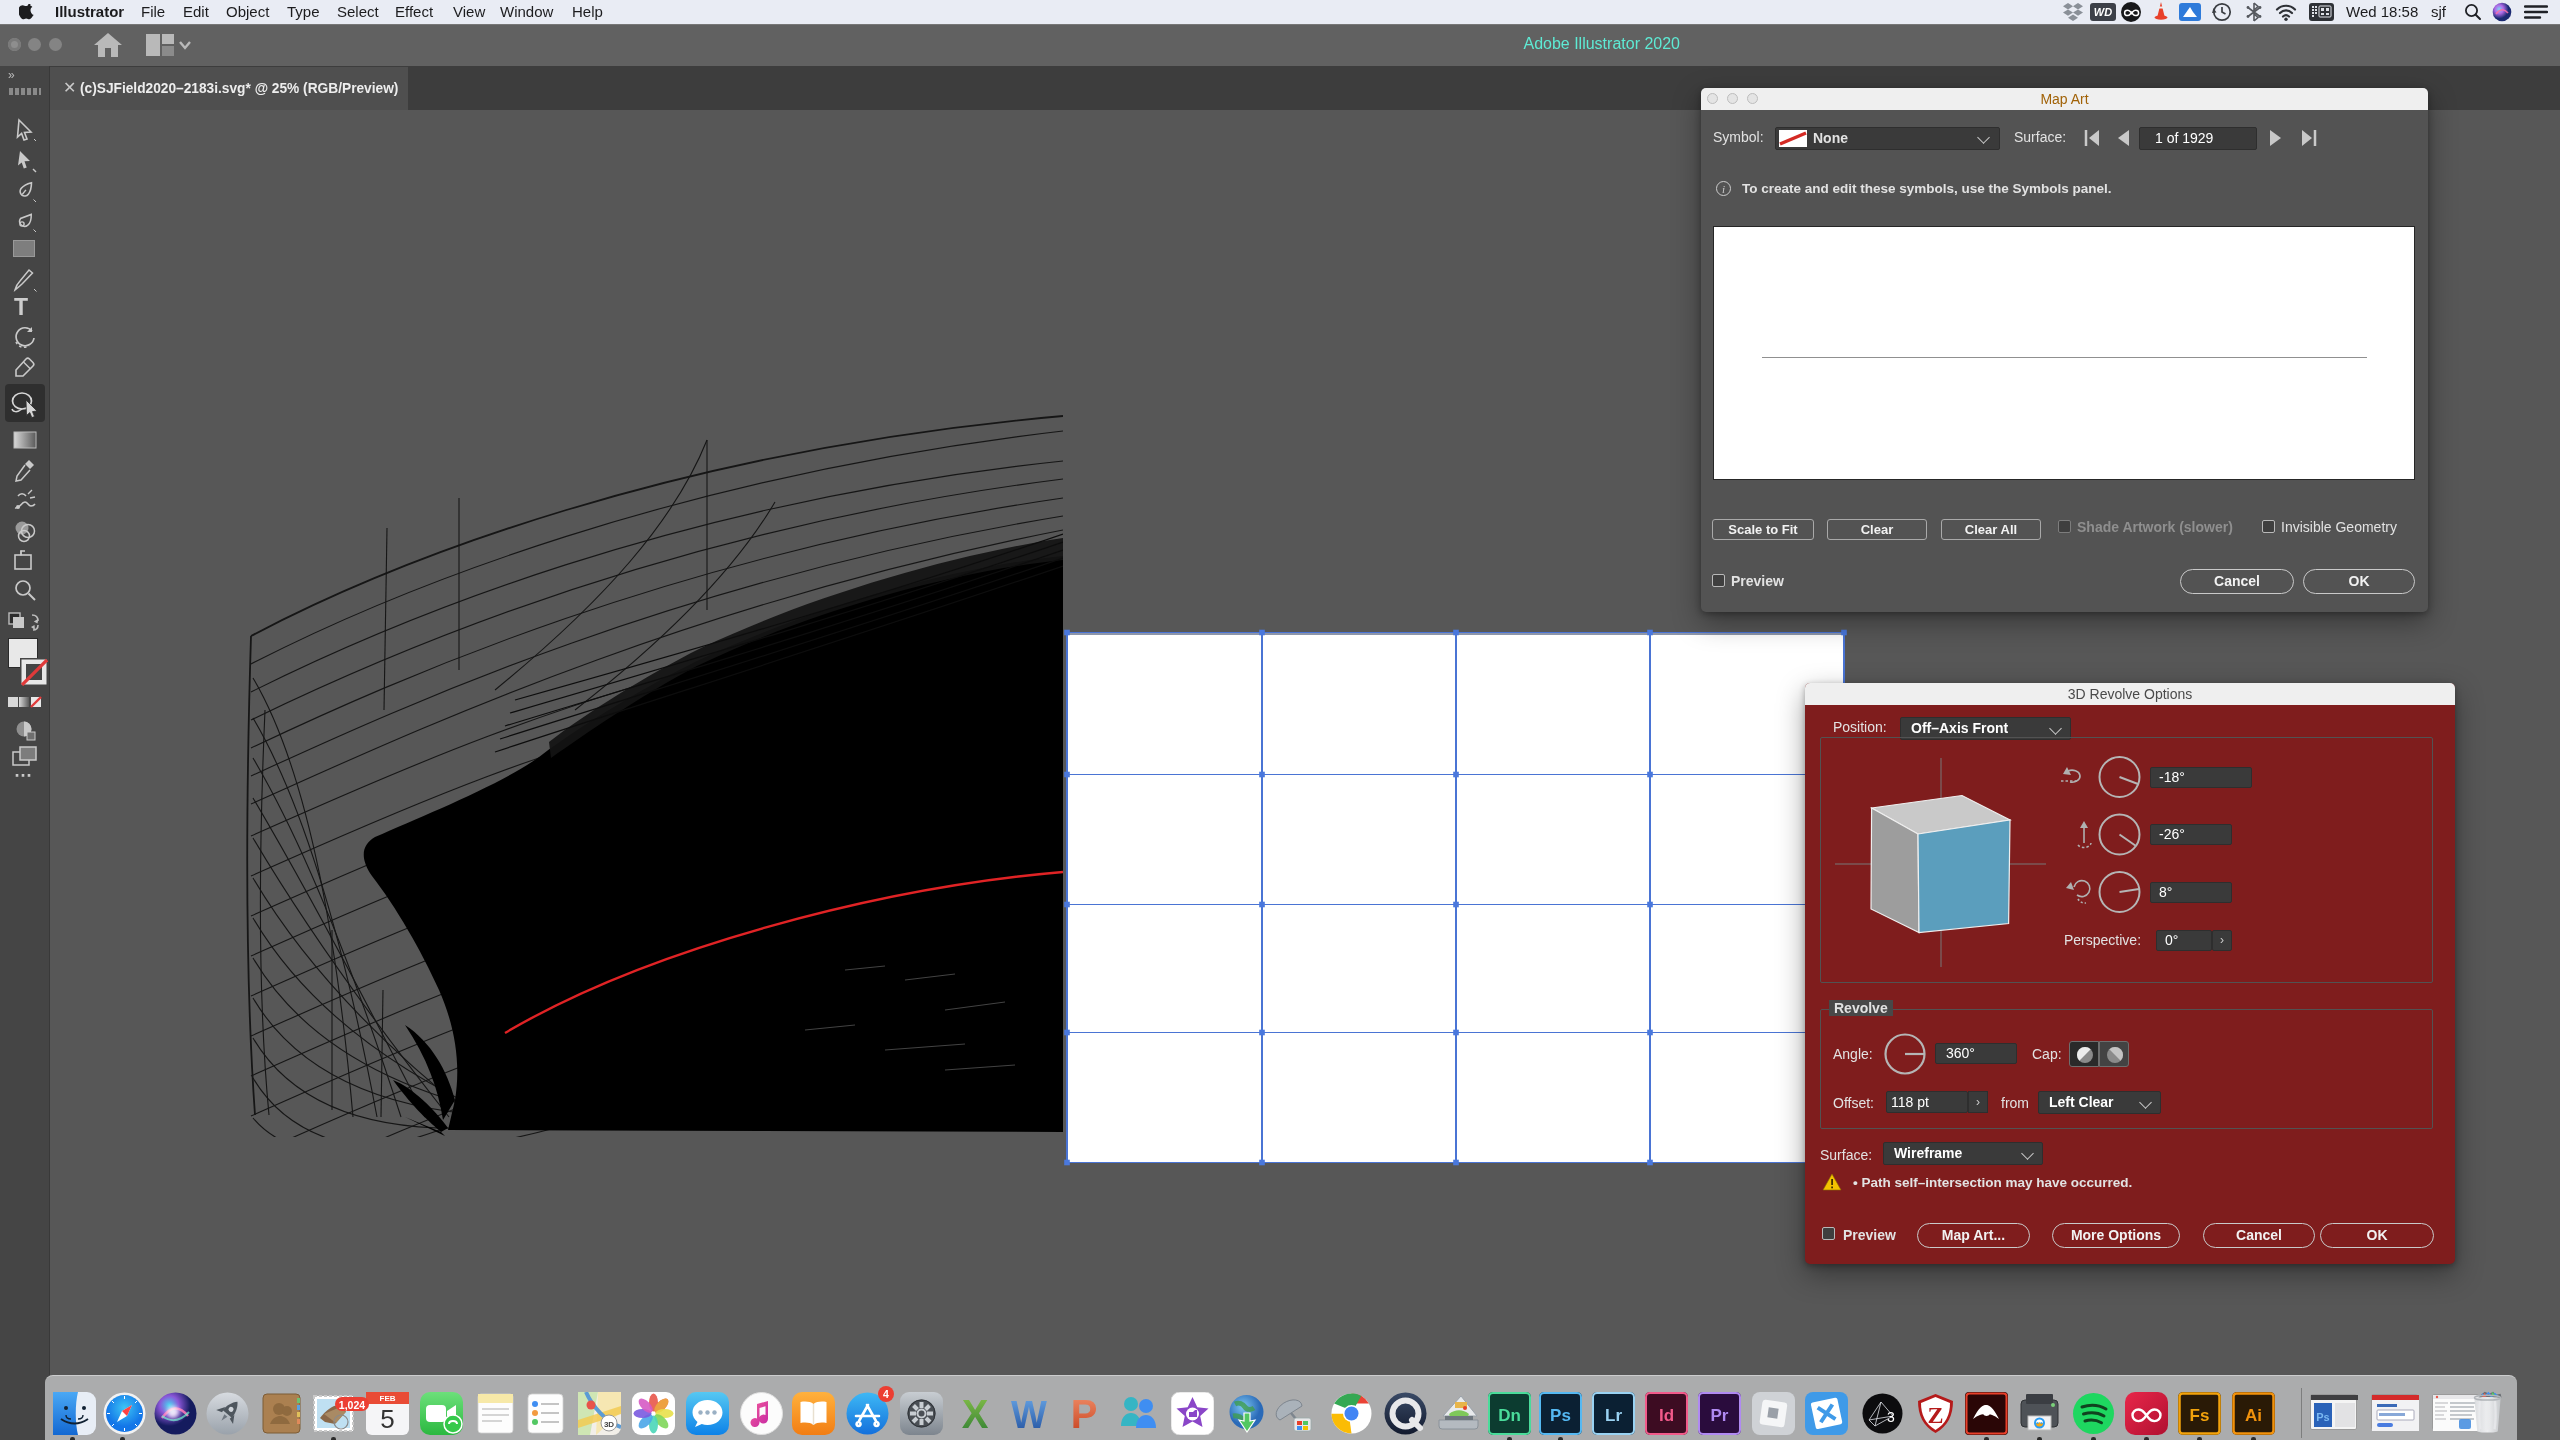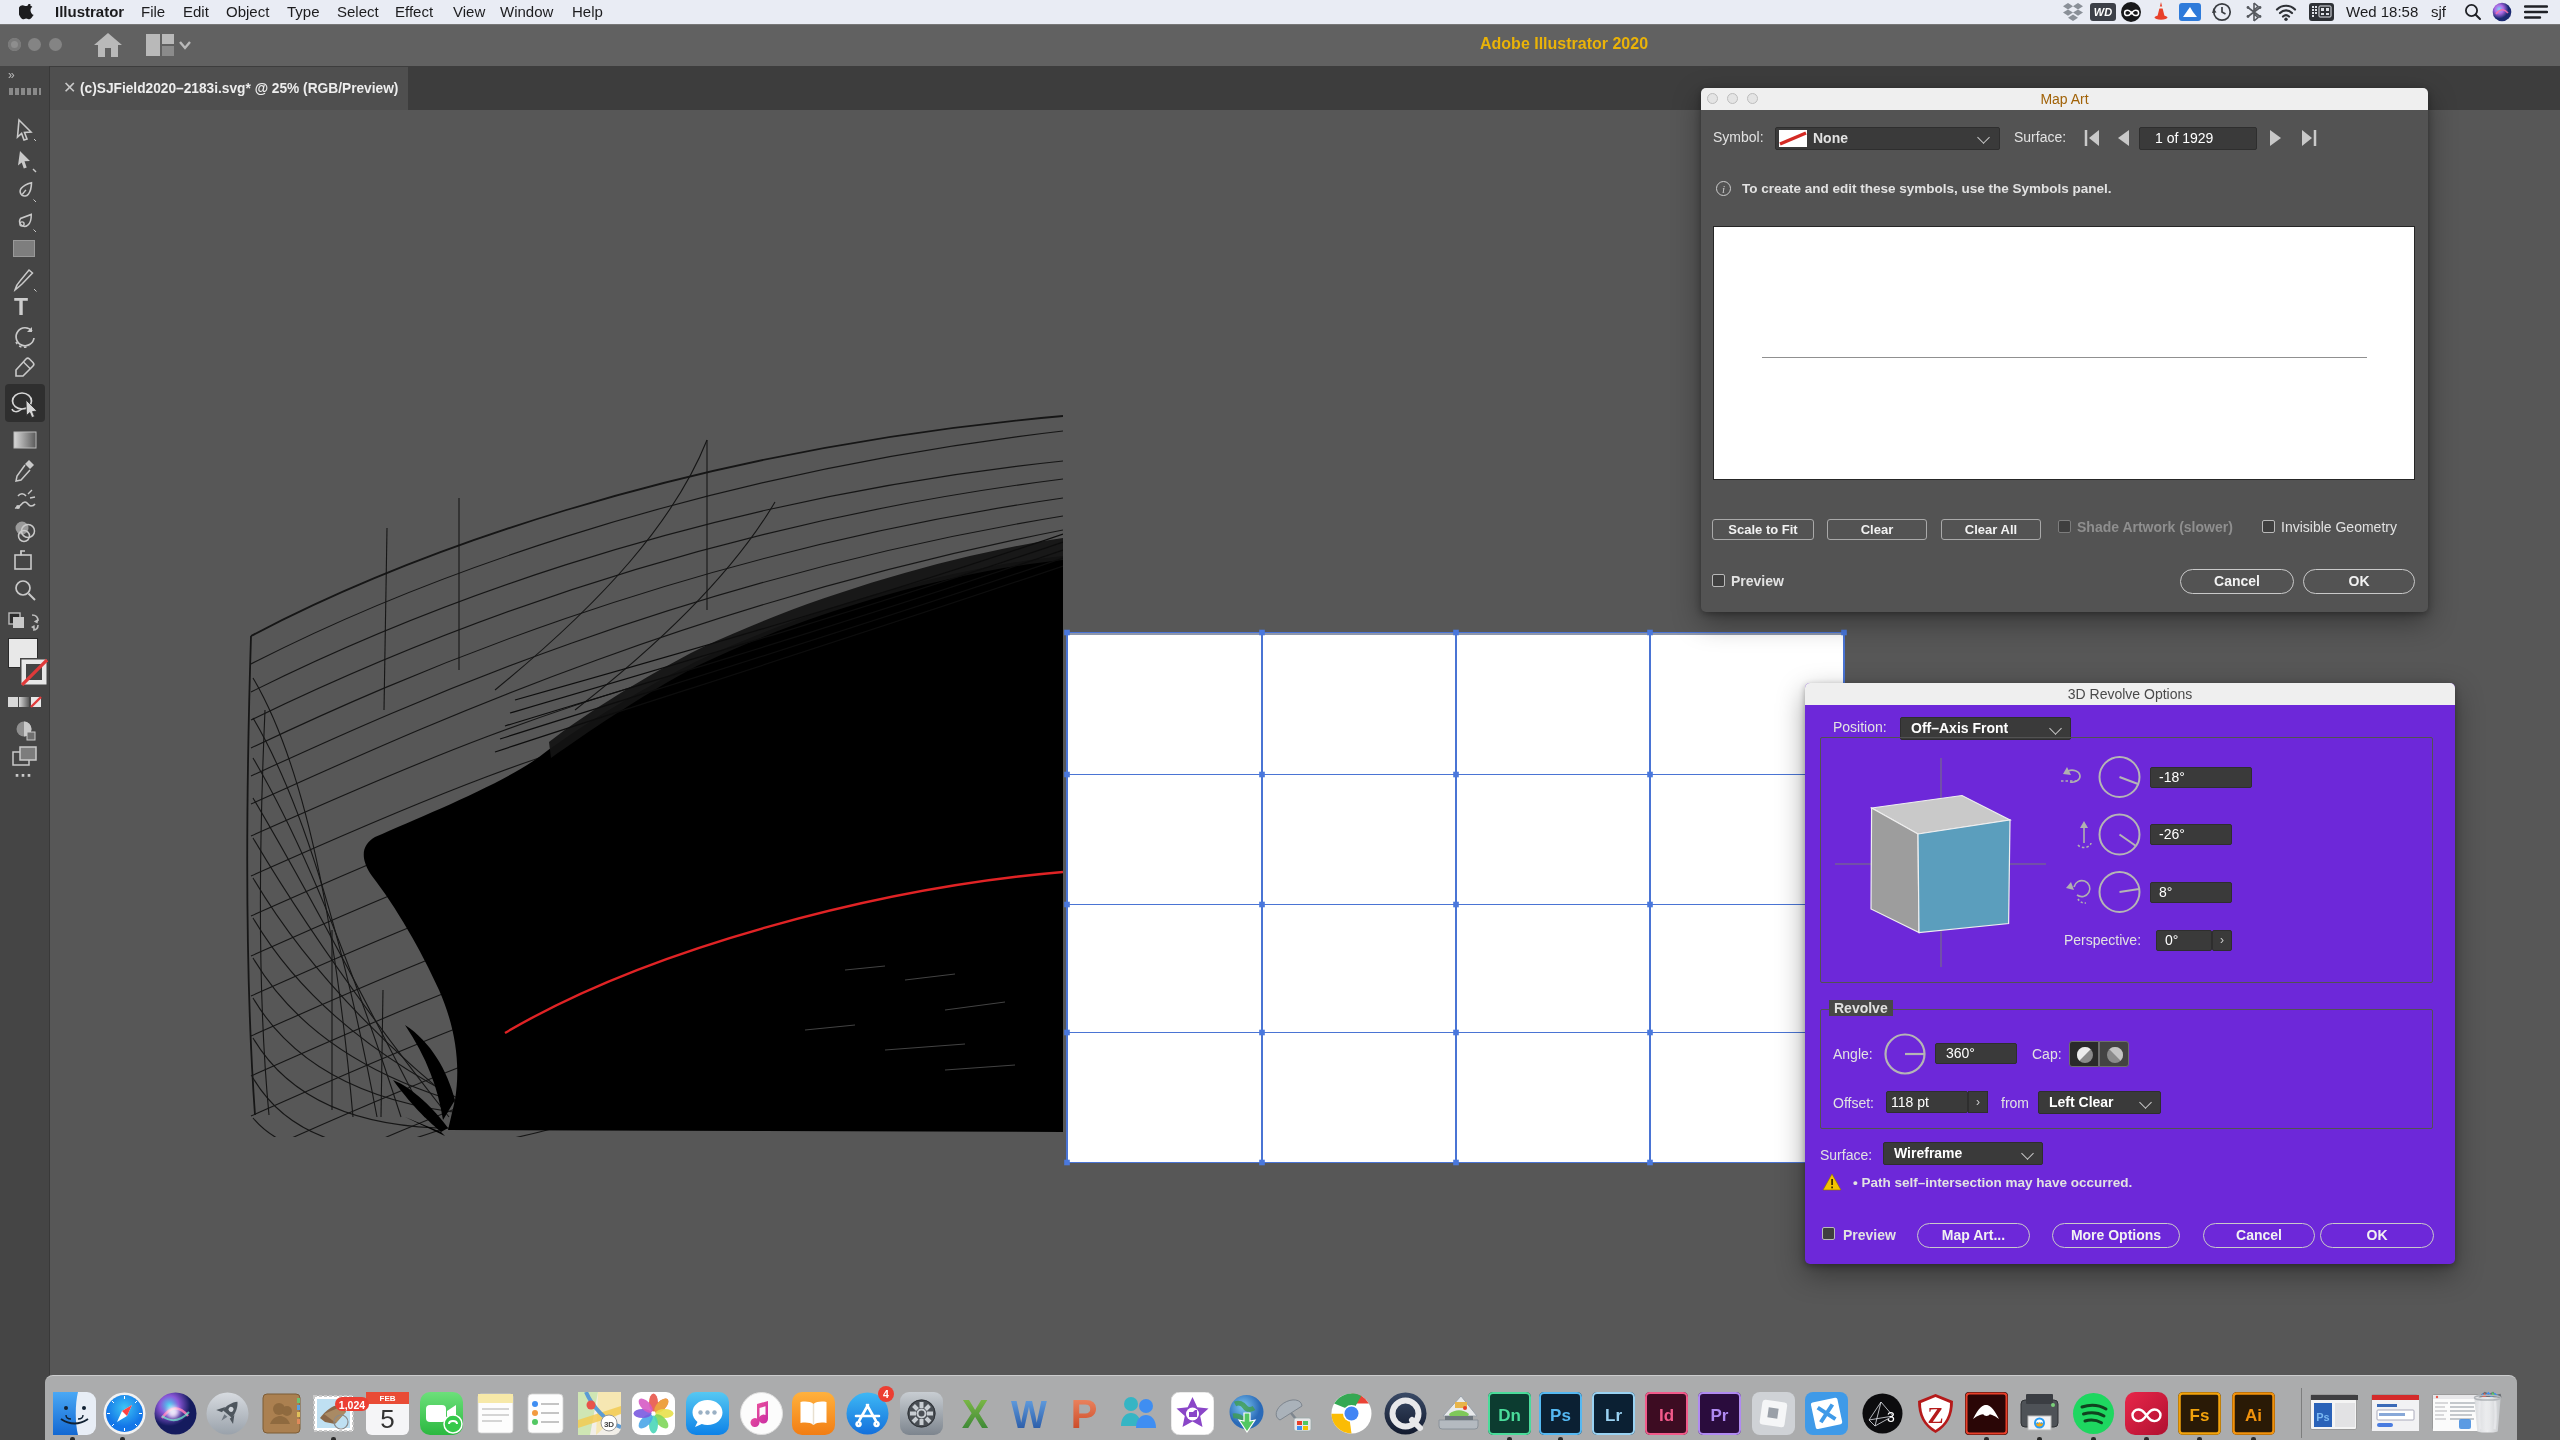--- a/index.html
+++ b/index.html
@@ -1,21 +1,21 @@
 <!DOCTYPE html>
 <html><head><meta charset="utf-8">
 <style>
 *{margin:0;padding:0;box-sizing:border-box}
 html,body{width:2560px;height:1440px;overflow:hidden;font-family:"Liberation Sans",sans-serif;background:#575757}
 .abs{position:absolute}
 #menubar{position:absolute;left:0;top:0;width:2560px;height:24px;background:#e9ecf4;color:#1c1c1e;font-size:15px;z-index:60}
 #menubar .mi{position:absolute;top:0;line-height:24px;white-space:nowrap}
 #titlebar{position:absolute;left:0;top:24px;width:2560px;height:42px;background:#616161;border-top:1px solid #777;z-index:5}
 .tl{position:absolute;top:13px;width:13px;height:13px;border-radius:50%;background:#848484}
-#titletext{position:absolute;top:35px;left:1480px;width:200px;color:#eab308;font-size:16px;font-weight:700;text-align:left;z-index:7}
+#titletext{position:absolute;top:35px;left:1480px;width:200px;color:#5eead4;font-size:16px;font-weight:400;text-align:right;z-index:7}
 #tabrow{position:absolute;left:0;top:66px;width:2560px;height:44px;background:#3d3d3d;z-index:4}
 #tab{position:absolute;left:50px;top:1px;width:358px;height:43px;background:#4f4f4f;color:#ededed;font-size:14px;font-weight:700;line-height:42px;white-space:nowrap}
 .dlg-title{position:absolute;left:0;top:0;width:100%;height:22px;background:#efefef;border-radius:5px 5px 0 0;text-align:center;font-size:14px;line-height:22px}
 .din{position:absolute;background:#3a3a3a;border:1px solid #2e2e2e;border-radius:2px;color:#fff;font-size:14px}
 .dlbl{position:absolute;color:#e2e2e2;font-size:14px;white-space:nowrap}
 .pill{position:absolute;border:1.5px solid #c9c9c9;border-radius:13px;color:#f2f2f2;font-size:14px;text-align:center}
 .rbtn{position:absolute;border:1px solid #a9a9a9;border-radius:3px;color:#f2f2f2;font-size:13px;text-align:center}
 .cb{position:absolute;width:13px;height:13px;border:1px solid #b9b9b9;border-radius:2px;background:#3f3f3f}
 .chev{position:absolute;width:9px;height:9px;border-right:1.6px solid #ccc;border-bottom:1.6px solid #ccc;transform:rotate(45deg)}
 #dock{position:absolute;left:45px;top:1375px;width:2472px;height:65px;background:rgba(176,177,179,0.94);border-radius:8px 8px 0 0;border-top:1px solid rgba(255,255,255,.4);z-index:50}
@@ -366,21 +366,21 @@
   <div class="rbtn" style="left:240px;top:431px;width:100px;height:21px;line-height:19px;font-weight:700">Clear All</div>
   <div class="cb" style="left:357px;top:432px;border-color:#7d7d7d"></div>
   <div class="dlbl" style="left:376px;top:431px;color:#8f8f8f;font-weight:700">Shade Artwork (slower)</div>
   <div class="cb" style="left:561px;top:432px"></div>
   <div class="dlbl" style="left:580px;top:431px;font-weight:400">Invisible Geometry</div>
   <div class="cb" style="left:11px;top:486px"></div>
   <div class="dlbl" style="left:30px;top:485px;font-weight:700">Preview</div>
   <div class="pill" style="left:479px;top:481px;width:114px;height:25px;line-height:23px;font-weight:700">Cancel</div>
   <div class="pill" style="left:602px;top:481px;width:112px;height:25px;line-height:23px;font-weight:700">OK</div>
 </div>
-<div id="revolve" class="abs" style="left:1805px;top:683px;width:650px;height:581px;background:#6d28d9;border-radius:5px;box-shadow:0 10px 28px rgba(0,0,0,.38),0 2px 6px rgba(0,0,0,.3);z-index:11">
+<div id="revolve" class="abs" style="left:1805px;top:683px;width:650px;height:581px;background:#7f1d1d;border-radius:5px;box-shadow:0 10px 28px rgba(0,0,0,.38),0 2px 6px rgba(0,0,0,.3);z-index:11">
   <div class="dlg-title" style="color:#4a4a4a">3D Revolve Options</div>
   <div class="dlbl" style="left:28px;top:36px">Position:</div>
   <div class="din" style="left:95px;top:34px;width:171px;height:23px;line-height:21px;padding-left:10px;font-weight:700">Off–Axis Front</div>
   <div class="chev" style="left:246px;top:41px"></div>
   <div class="abs" style="left:15px;top:54px;width:613px;height:246px;border:1px solid #525252;border-radius:2px"></div>
   <svg class="abs" style="left:15px;top:54px" width="613" height="246" viewBox="0 0 613 246">
     <path d="M121 21 V230 M15 127 H226" stroke="#787878" stroke-width="1"></path>
     <polygon points="51.6,71 142,58.5 190,83 98,97" fill="#c9c9c9" stroke="#efefef" stroke-width="1.2"></polygon>
     <polygon points="51.6,71 98,97 99,195.5 51,172" fill="#9d9d9d" stroke="#efefef" stroke-width="1.2"></polygon>
     <polygon points="98,97 190,83 188.6,186.5 99,195.5" fill="#5b9ebd" stroke="#efefef" stroke-width="1.2"></polygon>

